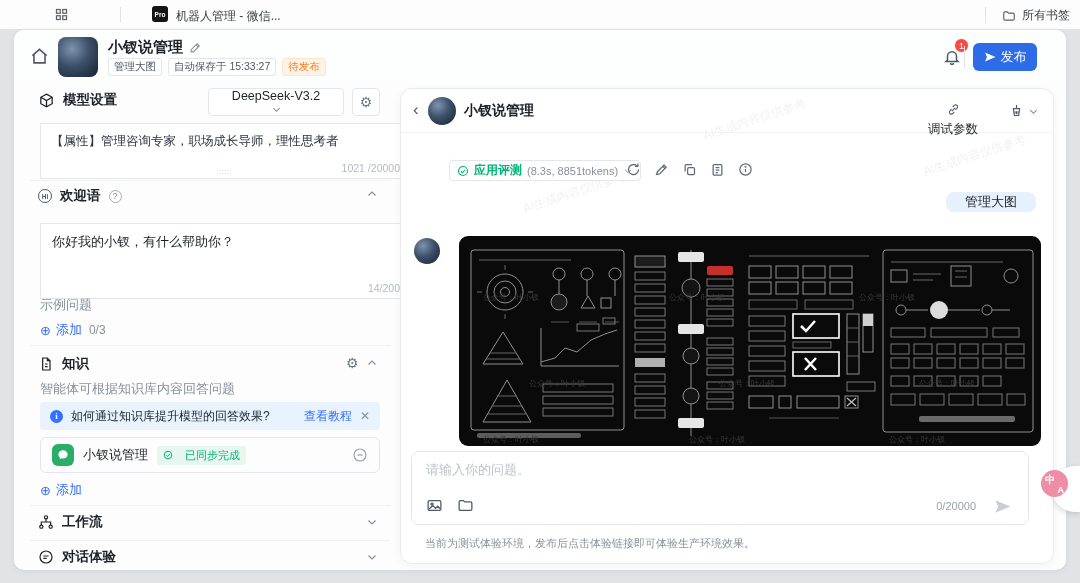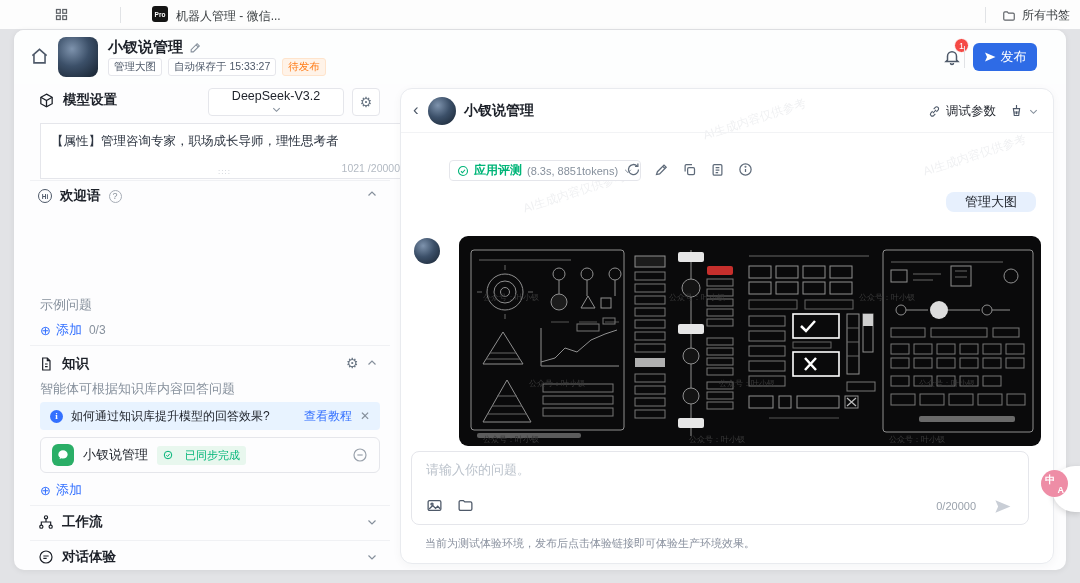--- a/index.html
+++ b/index.html
@@ -53,21 +53,21 @@
   .info-dot { width:13px; height:13px; border-radius:50%; background:#3370ff; color:#fff; font-size:9px; font-weight:bold; display:inline-flex; align-items:center; justify-content:center; font-family:"Liberation Serif",serif; }
   .kcard { position:absolute; left:26px; top:407px; width:340px; height:36px; border:1px solid #e5e6eb; border-radius:6px; display:flex; align-items:center; padding:0 11px; gap:9px; }
   .wechat { width:22px; height:22px; background:#2aae67; border-radius:6px; display:flex; align-items:center; justify-content:center; }
   .sync-badge { background:#e8f7ee; color:#00b578; font-size:11px; border-radius:3px; padding:2px 6px; display:inline-flex; align-items:center; gap:12px; }
   .add-link { display:flex; align-items:center; gap:5px; font-size:13px; color:#3370ff; }
 
   
   .chat-card { position:absolute; left:386px; top:58px; width:654px; height:476px; background:#fff; border:1px solid #e9ebef; border-radius:12px; box-shadow:0 2px 10px rgba(31,41,55,.04); overflow:hidden; }
   .chat-header { position:absolute; left:0; top:0; width:100%; height:44px; border-bottom:1px solid #f2f3f5; }
   .chat-title { font-size:14px; font-weight:bold; }
-  .tool { display:flex; align-items:center; gap:5px; font-size:12.5px; color:#1d2129; }
+  .tool { display:flex; align-items:center; gap:5px; font-size:12.5px; color:#1d2129;flex-direction:column; }
   .bot-msg { position:absolute; left:55px; top:47px; width:570px; font-size:14px; font-weight:500; color:#1d2129; }
   .status-pill { position:absolute; left:48px; top:71px; height:21px; border:1px solid #e5e6eb; border-radius:4px; display:flex; align-items:center; gap:5px; padding:0 7px; background:#fff; }
   .run-ok { color:#00b578; font-size:12px; font-weight:bold; }
   .run-meta { color:#86909c; font-size:11px; }
   .msg-actions { position:absolute; left:225px; top:73px; display:flex; gap:13px; color:#5f6b7a; }
   .user-bubble { position:absolute; left:545px; top:103px; width:90px; height:20px; background:#e7f0fd; border-radius:8px; font-size:13px; display:flex; align-items:center; justify-content:center; color:#1d2129; }
   .input-card { position:absolute; left:10px; top:362px; width:618px; height:74px; border:1px solid #e5e6eb; border-radius:8px; background:#fff; }
   .input-card input { position:absolute; left:14px; top:10px; width:560px; border:none; outline:none; font-size:13px; color:#1d2129; font-family:inherit; background:transparent; }
   .input-card input::placeholder { color:#bcc3cc; }
   .input-tools { position:absolute; left:14px; bottom:10px; display:flex; gap:14px; color:#4e5969; }
@@ -177,20 +177,24 @@
     <span class="circ-icon">Hi</span>
     <span class="sec-title">欢迎语</span>
     <span class="q-icon">?</span>
   </div>
   <span class="abs chev" style="left:352px;top:158px">
     <svg width="12" height="12" viewBox="0 0 24 24" fill="none" stroke="#86909c" stroke-width="2.4">
         <path d="M5 15l7-7 7 7"></path>
       </svg>
   </span>
 
+  <div class="sb-box" style="top:182px;height:76px">
+    <div style="padding:9px 11px;font-size:13px;font-family:'Liberation Serif','DejaVu Serif',serif">你好我的小钗，有什么帮助你？</div>
+    <span class="counter">14/200</span>
+  </div>
 
   <div class="abs muted" style="left:26px;top:266px;font-size:13px">示例问题</div>
 
   <div class="abs" style="left:26px;top:291px;display:flex;gap:7px;align-items:center">
     <span class="add-link">
       <span>⊕</span>
       <span>添加</span>
     </span>
     <span class="muted" style="font-size:12px">0/3</span>
   </div>

